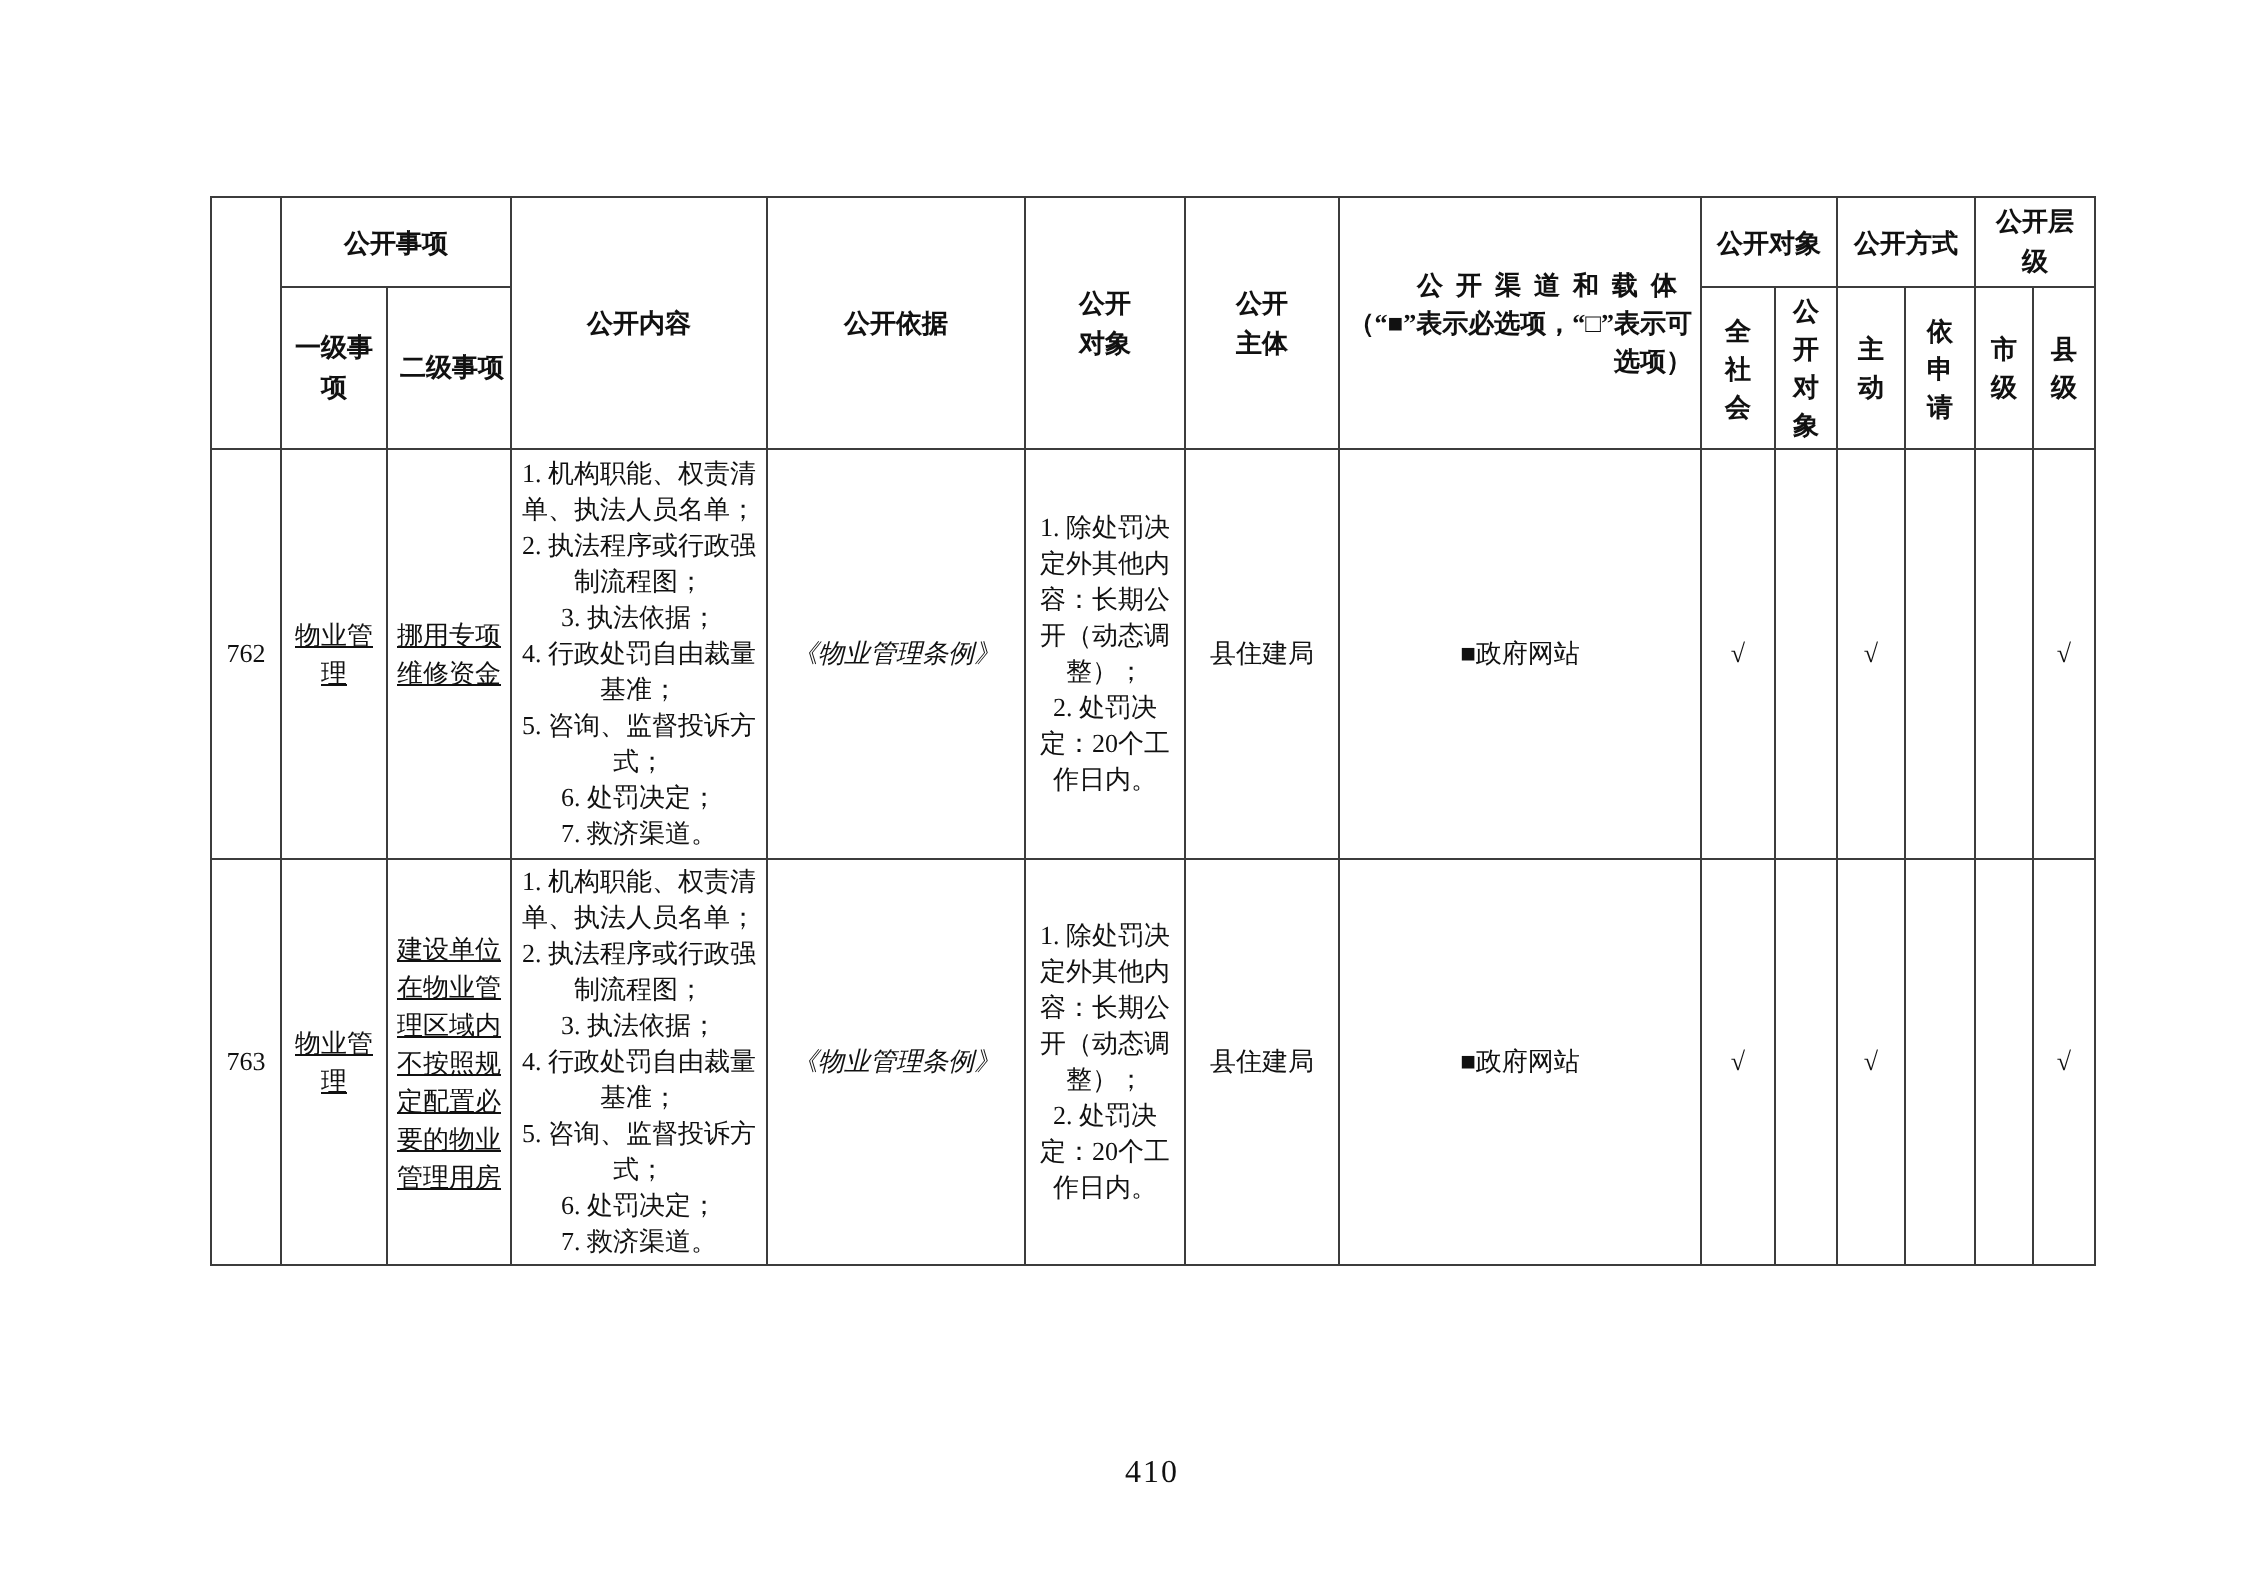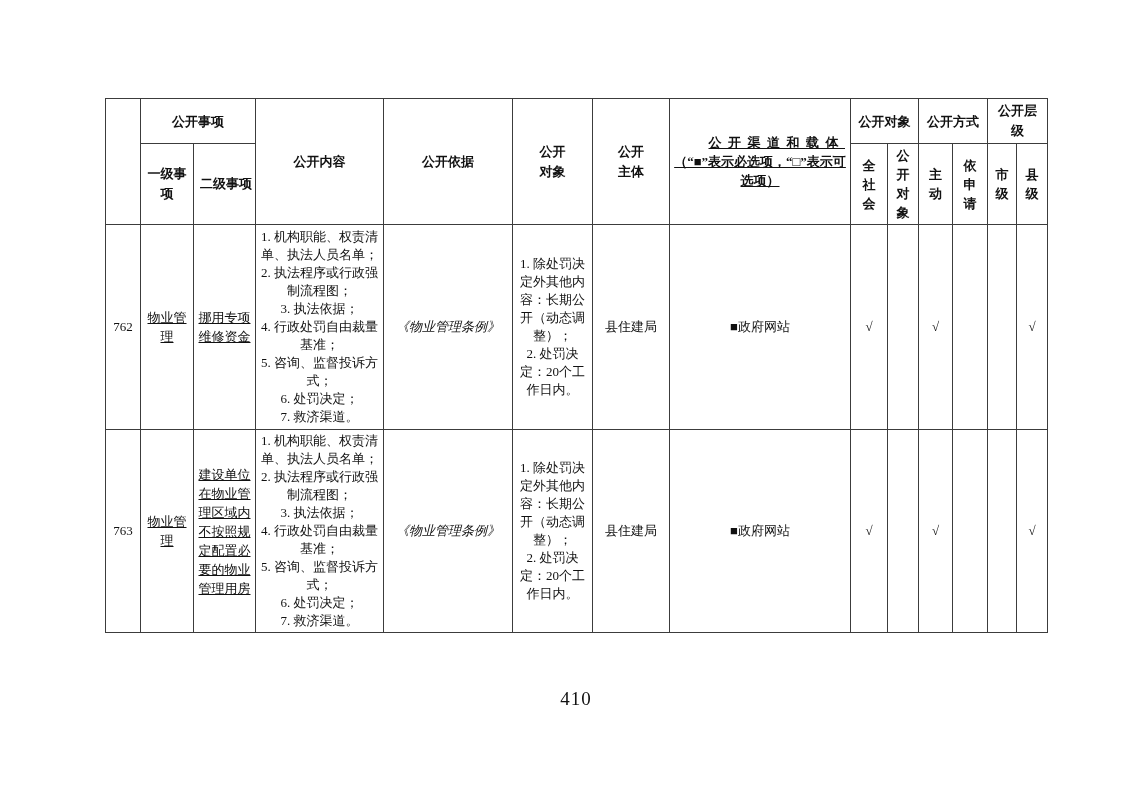--- a/index.html
+++ b/index.html
@@ -41,24 +41,23 @@
   .w2 { display: inline-block; width: 2.15em; word-break: break-all; line-height: 20px; }
   .w3 { display: inline-block; width: 3.2em; word-break: break-all; line-height: 20px; }
   .w4 { display: inline-block; width: 4.3em; word-break: break-all; line-height: 20px; }
   .serial-head { line-height: 24px; margin-left: 40px; }
 
   .channel-th {
     text-align: left;
     padding: 4px 7px;
     line-height: 25px;
     vertical-align: middle;
-    text-decoration: underline;
   }
   .ch-title { display: block; text-align: right; letter-spacing: 0.5em; padding-right: 1px; white-space: nowrap; }
-  .ch-note  { display: block; text-align: center; word-break: break-all; }
+  .ch-note  { display: block; text-align: right; word-break: break-all; }
 
   .c-id      { line-height: 18px; }
   .c-l1, .c-l2 { line-height: 19px; padding: 2px 3px; text-decoration: underline; }
   .c-content {
     text-align: left;
     vertical-align: top;
     padding: 3px 5px;
     line-height: 18px;
     white-space: pre-line;
   }
@@ -71,24 +70,24 @@
     word-break: break-all;
     margin-top: 24px;
   }
   .c-subject { line-height: 18px; }
   .c-channel { text-align: left; padding-left: 6px; line-height: 18px; }
   .c-ck      { line-height: 18px; }
 
   .page-number {
     position: absolute;
     left: 105px;
-    top: 688px;
+    top: 728px;
     width: 942px;
     text-align: center;
-    font-size: 19px;
+    font-size: 16px;
     letter-spacing: 1px;
   }
 </style>
 </head>
 <body>
 
 <div class="page">
 
   <table class="doc-table">
     <colgroup>

